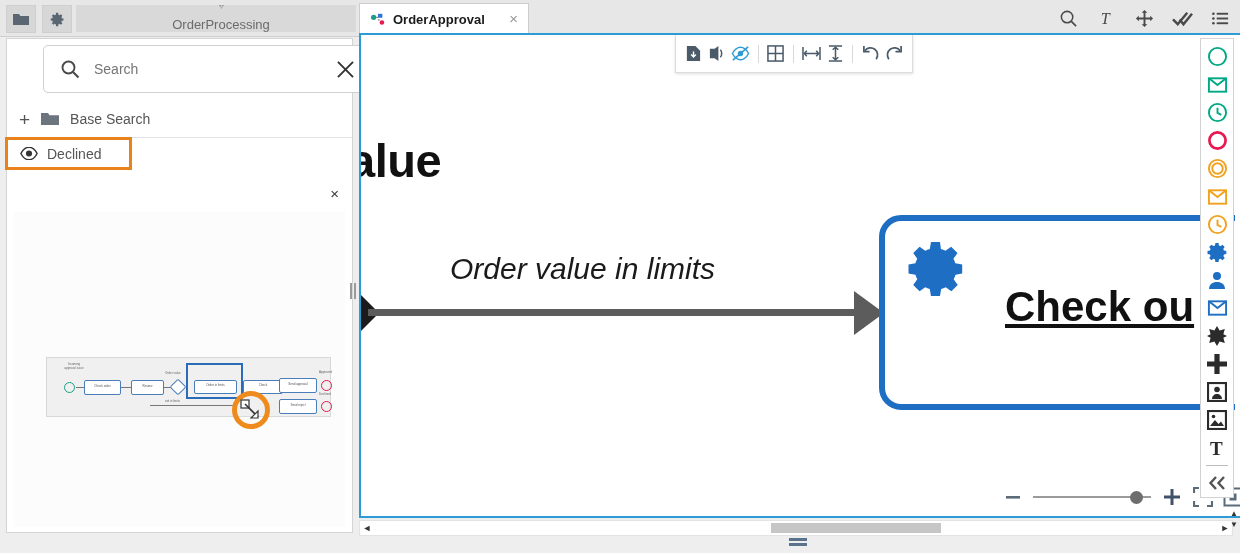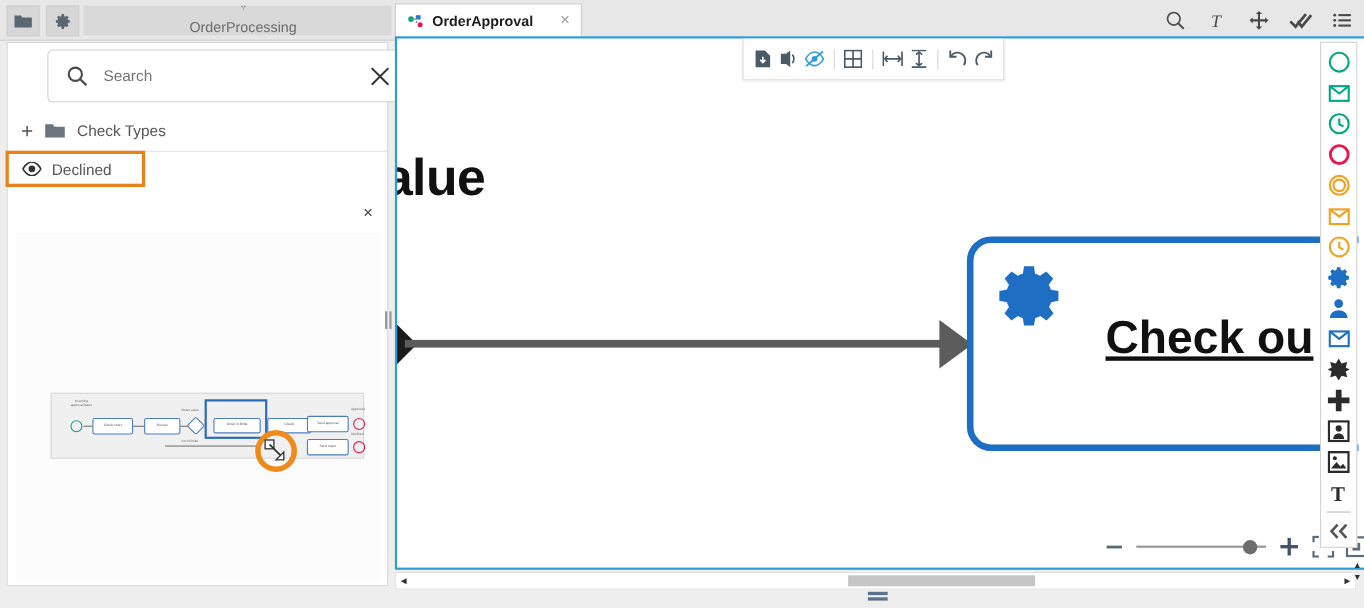--- a/index.html
+++ b/index.html
@@ -312,21 +312,21 @@
           <path d="M1 1l16 16M17 1L1 17" stroke="#333" stroke-width="2"></path>
         </svg>
     </div>
   </div>
 
   <div class="basetypes">
     <span class="plus-glyph">+</span>
     <svg width="18" height="14" viewBox="0 0 18 14">
       <path d="M0 1h7l1.5 2.2H18V13H0z" fill="#6c757d"></path>
     </svg>
-    <span>Check Types</span>
+    <span>Base Search</span>
   </div>
 
   <div class="panel-sep"></div>
 
   <div class="overview-x">×</div>
 
   <div class="overview-body">
 
     <div class="minimap">
 
@@ -392,20 +392,21 @@
 
 <div class="splitter">
   <i></i>
   <i></i>
 </div>
 
 <div class="canvas-wrap">
   <div class="diag-clip">
 
     <div class="big-word">alue</div>
+    <div class="flow-label">Order value in limits</div>
 
     <div class="arrow-tail"></div>
     <div class="arrow-line"></div>
     <div class="arrow-head"></div>
 
     <div class="task-box">
       <div class="task-gear">
         <svg width="60" height="60" viewBox="0 0 20 20">
           <path fill="#1e6fc4" d="M10 6.3a3.7 3.7 0 100 7.4 3.7 3.7 0 000-7.4zm0 5.5a1.8 1.8 0 110-3.6 1.8 1.8 0 010 3.6z"></path>
           <path fill="#1e6fc4" d="M18.4 11.5v-3l-2.3-.4a6.4 6.4 0 00-.62-1.5l1.35-1.9-2.12-2.12-1.9 1.35a6.4 6.4 0 00-1.5-.62L11 1h-3l-.4 2.3a6.4 6.4 0 00-1.5.62L4.2 2.57 2.08 4.69l1.35 1.9a6.4 6.4 0 00-.62 1.5L0.5 8.5v3l2.3.4c.15.52.37 1.02.62 1.5l-1.35 1.9 2.12 2.12 1.9-1.35c.48.26.98.47 1.5.62l.4 2.3h3l.4-2.3c.52-.15 1.02-.36 1.5-.62l1.9 1.35 2.12-2.12-1.35-1.9c.26-.48.47-.98.62-1.5z"></path>

